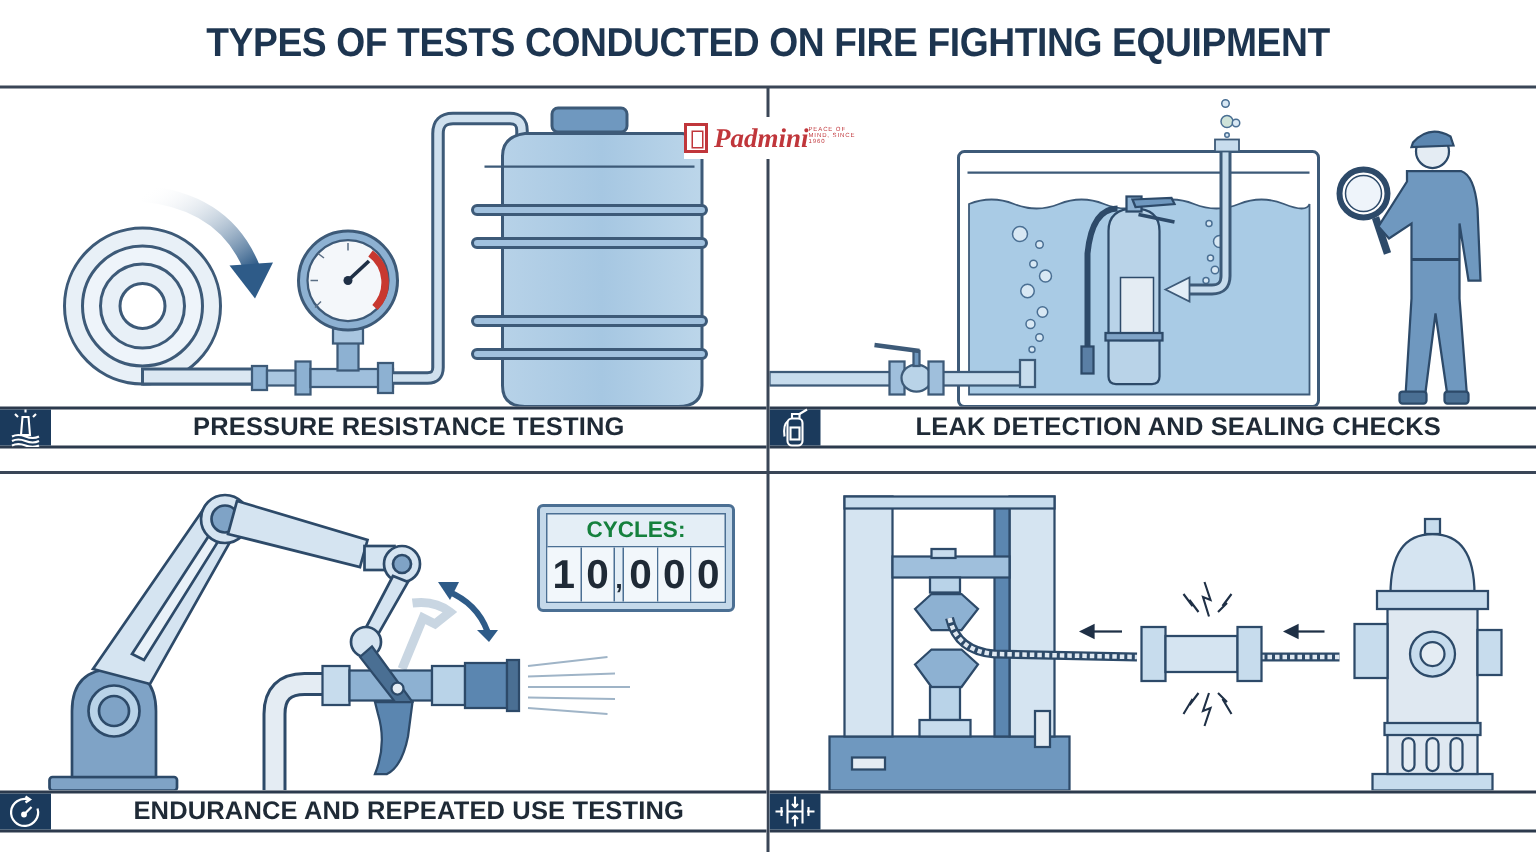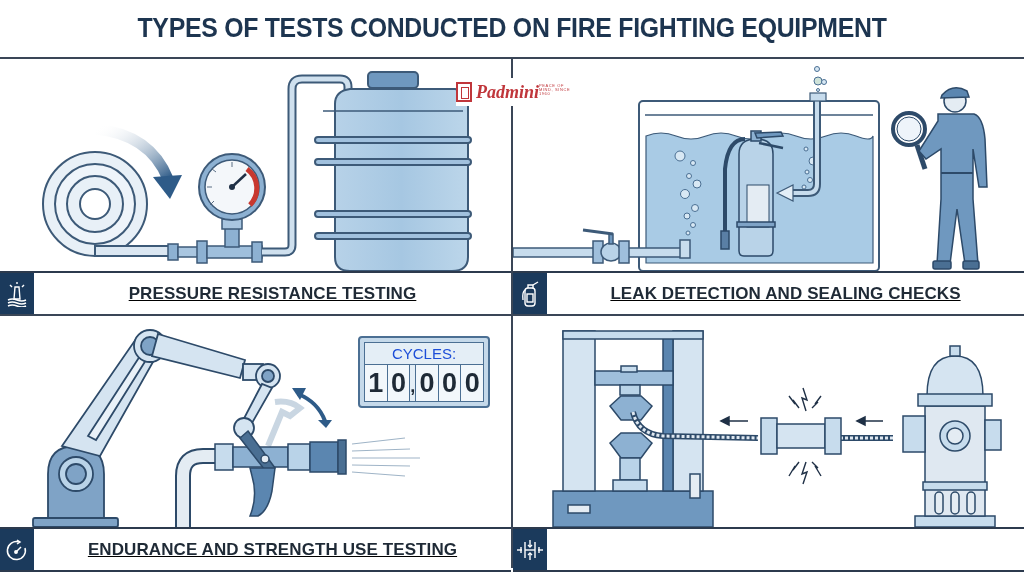--- a/index.html
+++ b/index.html
@@ -15,23 +15,23 @@
   }
   .title-rule { position: absolute; left: 0; top: 57px; width: 1024px; height: 2px; background: #3a4657; }
 
   .panel { position: absolute; }
   .panel svg.art { position: absolute; left: 0; top: 0; }
 
   .vdiv { position: absolute; left: 511px; top: 58px; width: 2px; height: 510px; background: #3a4657; }
   .hdiv { position: absolute; left: 0; top: 314px; width: 1024px; height: 2px; background: #3a4657; }
 
   .label-bar {
-    position: absolute; height: 45px; background: #ffffff;
+    position: absolute; height: 28px; background: #ffffff;
     border-top: 2px solid #2c3a4d; border-bottom: 2px solid #2c3a4d;
-    display: flex; align-items: center; text-decoration: underline;
+    display: flex; align-items: center;
   }
   .label-icon {
     width: 34px; height: 100%; background: #1b3a5c; display: flex;
     align-items: center; justify-content: center; flex-shrink: 0;
   }
   .label-text {
     flex: 1; text-align: center; font-weight: 700; font-size: 17px;
     color: #1f2a36; letter-spacing: 0.1px;
   }
 
@@ -43,21 +43,21 @@
   .logo-mark::before { content: ""; position: absolute; left: 3px; top: 3px; width: 6px; height: 10px; border: 1.5px solid #c0363b; }
   .logo-words { display: flex; flex-direction: row; line-height: 1; }
   .logo-name { font-family: "Liberation Serif", serif; font-style: italic; color: #c0363b; font-size: 18px; font-weight: 700; }
   .logo-tag { font-size: 4px; color: #c0363b; letter-spacing: 0.6px; margin-top: 1px; }
 
   .cycles {
     position: absolute; left: 358px; top: 336px; width: 132px; height: 72px;
     background: #c5d9ea; border: 2px solid #4b6f93; border-radius: 4px; padding: 4px;
   }
   .cycles-inner { width: 100%; height: 100%; border: 1.5px solid #4b6f93; background: #e4eef6; display: flex; flex-direction: column; }
-  .cycles-label { height: 22px; display: flex; align-items: center; justify-content: center; font-weight: 400; font-size: 15px; color: #1d4ed8; border-bottom: 1.5px solid #4b6f93; }
+  .cycles-label { height: 22px; display: flex; align-items: center; justify-content: center; font-weight: 700; font-size: 15px; color: #15803d; border-bottom: 1.5px solid #4b6f93; }
   .cycles-digits { flex: 1; display: flex; }
   .digit { flex: 1; display: flex; align-items: center; justify-content: center; font-size: 27px; font-weight: 700; color: #1f2a36; border-right: 1.5px solid #4b6f93; background: #f2f7fb; }
   .digit:last-child { border-right: none; }
   .digit.sep { flex: 0 0 6px; font-size: 18px; align-items: flex-end; padding-bottom: 4px; background: #e4eef6; }
 </style>
 </head>
 <body>
 
 <div class="title">TYPES OF TESTS CONDUCTED ON FIRE FIGHTING EQUIPMENT</div>
 <div class="title-rule"></div>
@@ -368,21 +368,21 @@
   <div class="label-icon">
     <svg width="24" height="24" viewBox="0 0 24 24">
         <g stroke="#fff" stroke-width="1.5" fill="none">
       <path d="M20 10 A9 9 0 1 1 14 4"></path>
           <polyline points="12,2 15,4 12,6"></polyline>
           <line x1="11" y1="14" x2="16" y2="9"></line>
           <circle cx="11" cy="14" r="1.2" fill="#fff"></circle>
         </g>
       </svg>
   </div>
-  <div class="label-text">ENDURANCE AND STRENGTH USE TESTING</div>
+  <div class="label-text">ENDURANCE AND REPEATED USE TESTING</div>
 </div>
 <div class="label-bar" style="left:513px;top:527px;width:511px;">
   <div class="label-icon">
     <svg width="28" height="22" viewBox="0 0 28 22">
         <g stroke="#fff" stroke-width="1.4" fill="none">
       <line x1="9" y1="3" x2="9" y2="19"></line>
           <line x1="19" y1="3" x2="19" y2="19"></line>
           <line x1="9" y1="11" x2="19" y2="11"></line>
       <line x1="14" y1="1" x2="14" y2="8"></line>
           <polyline points="12,6 14,8 16,6"></polyline>

